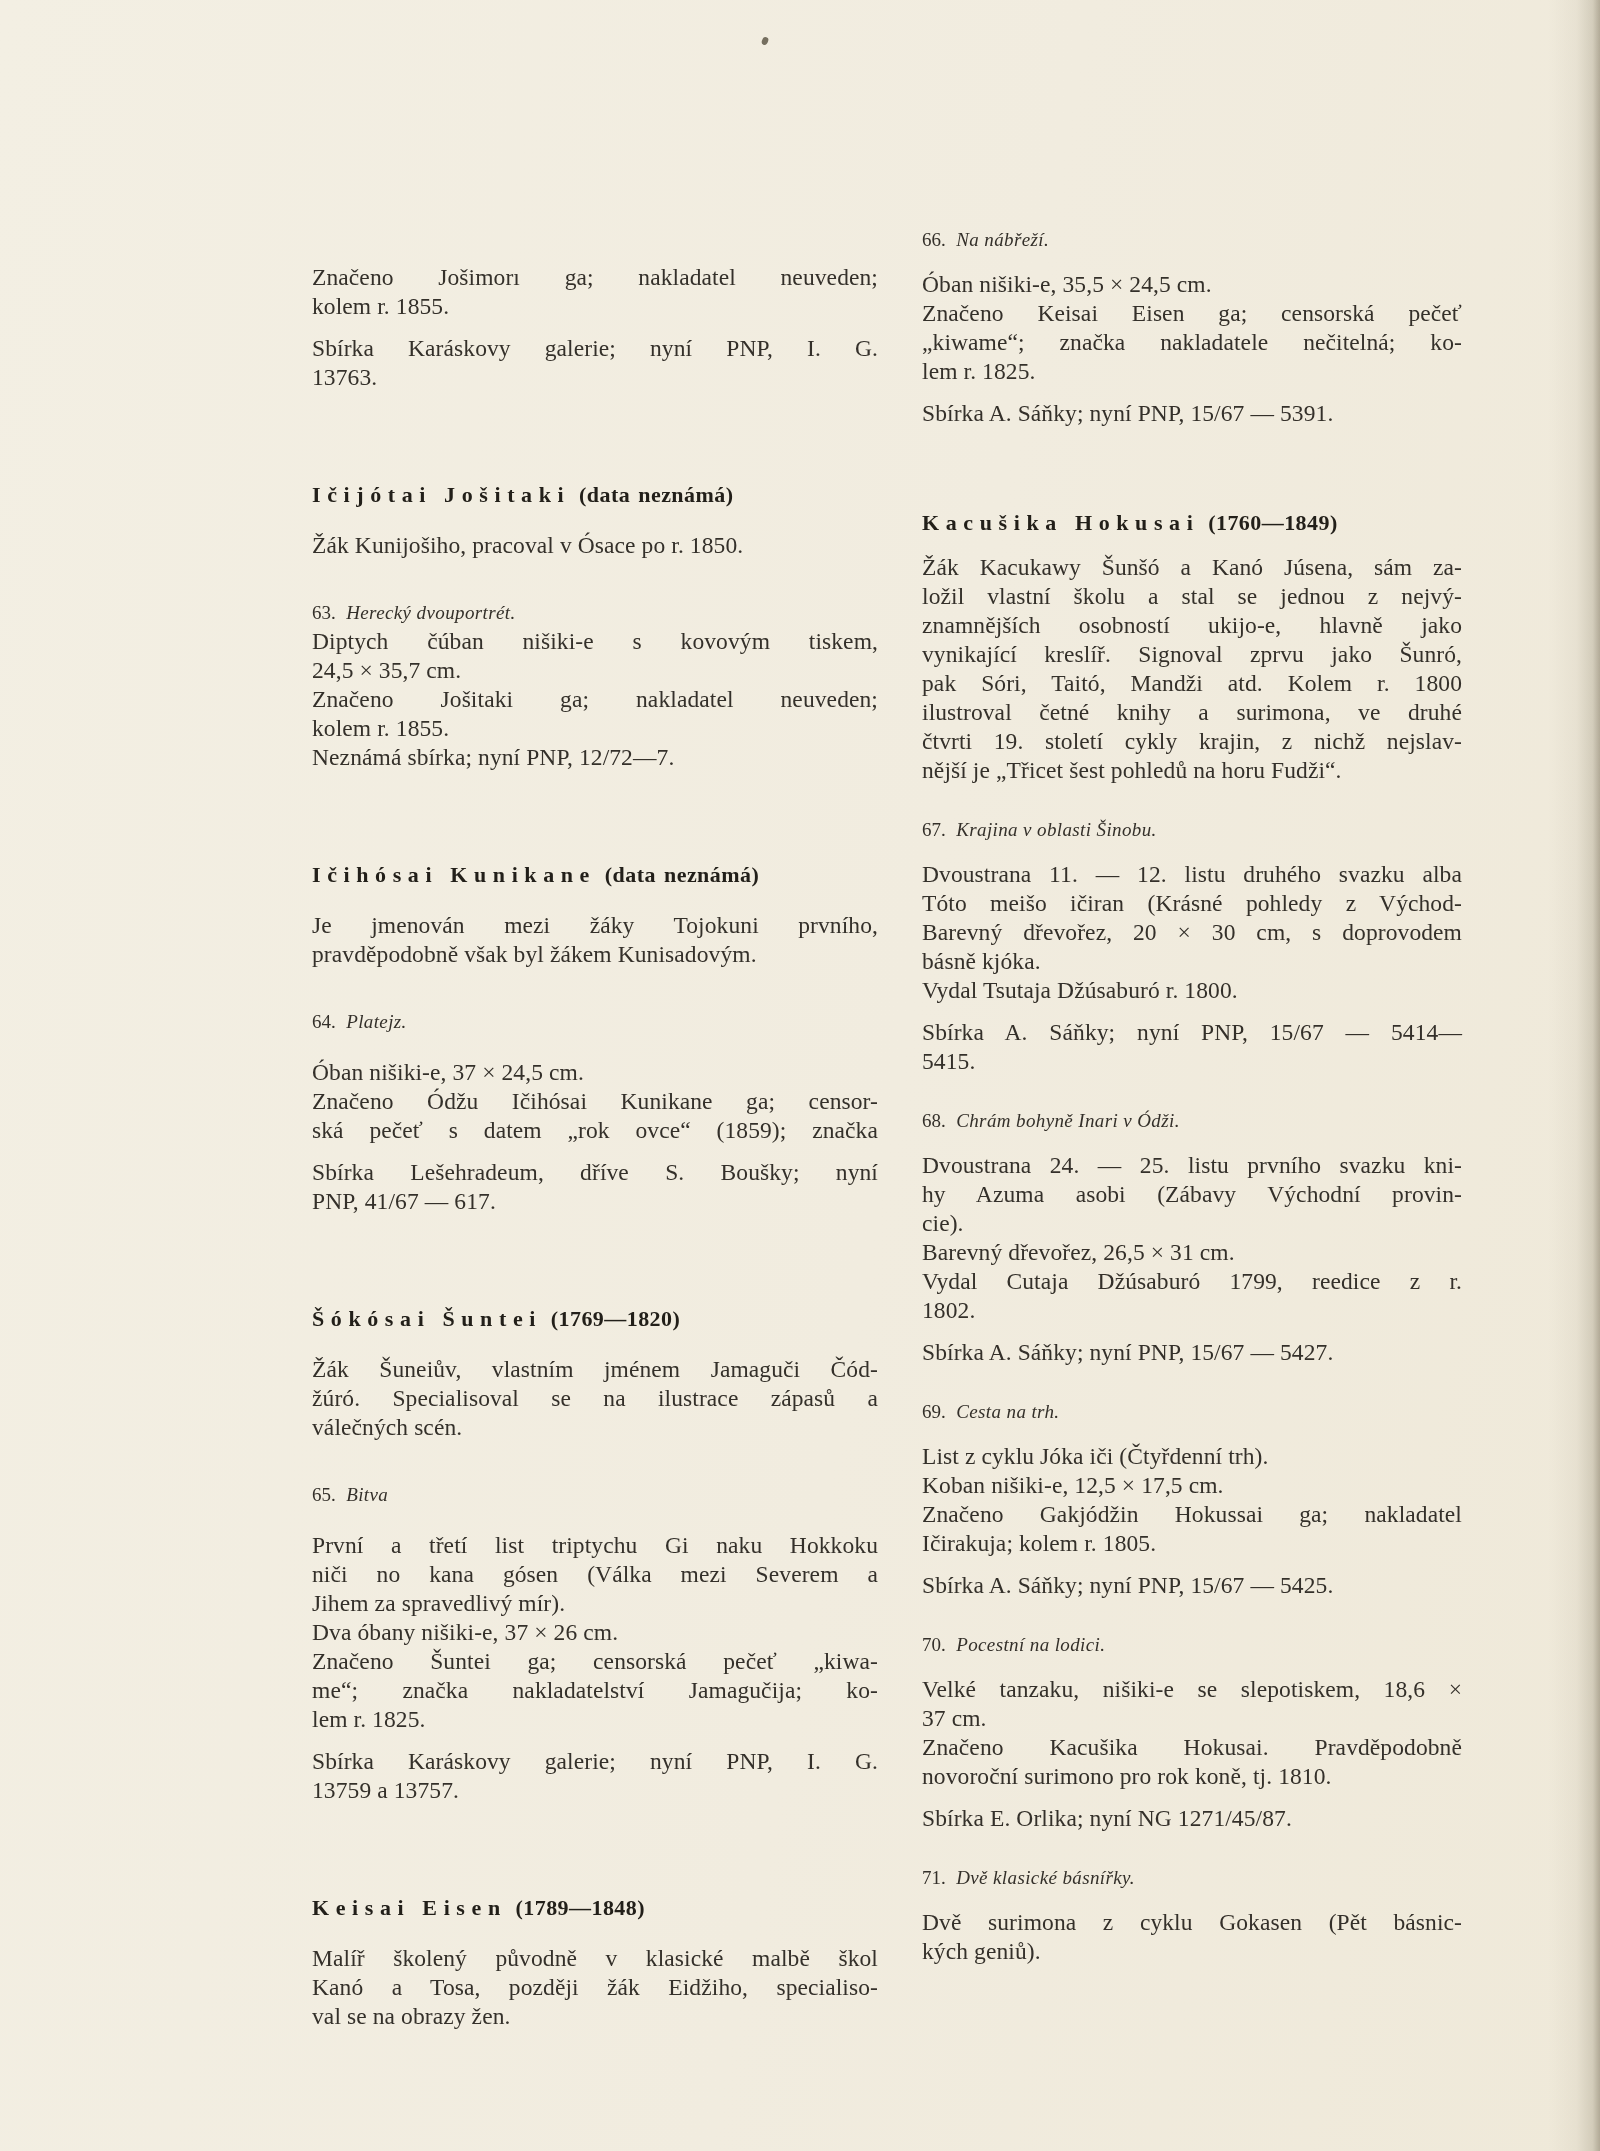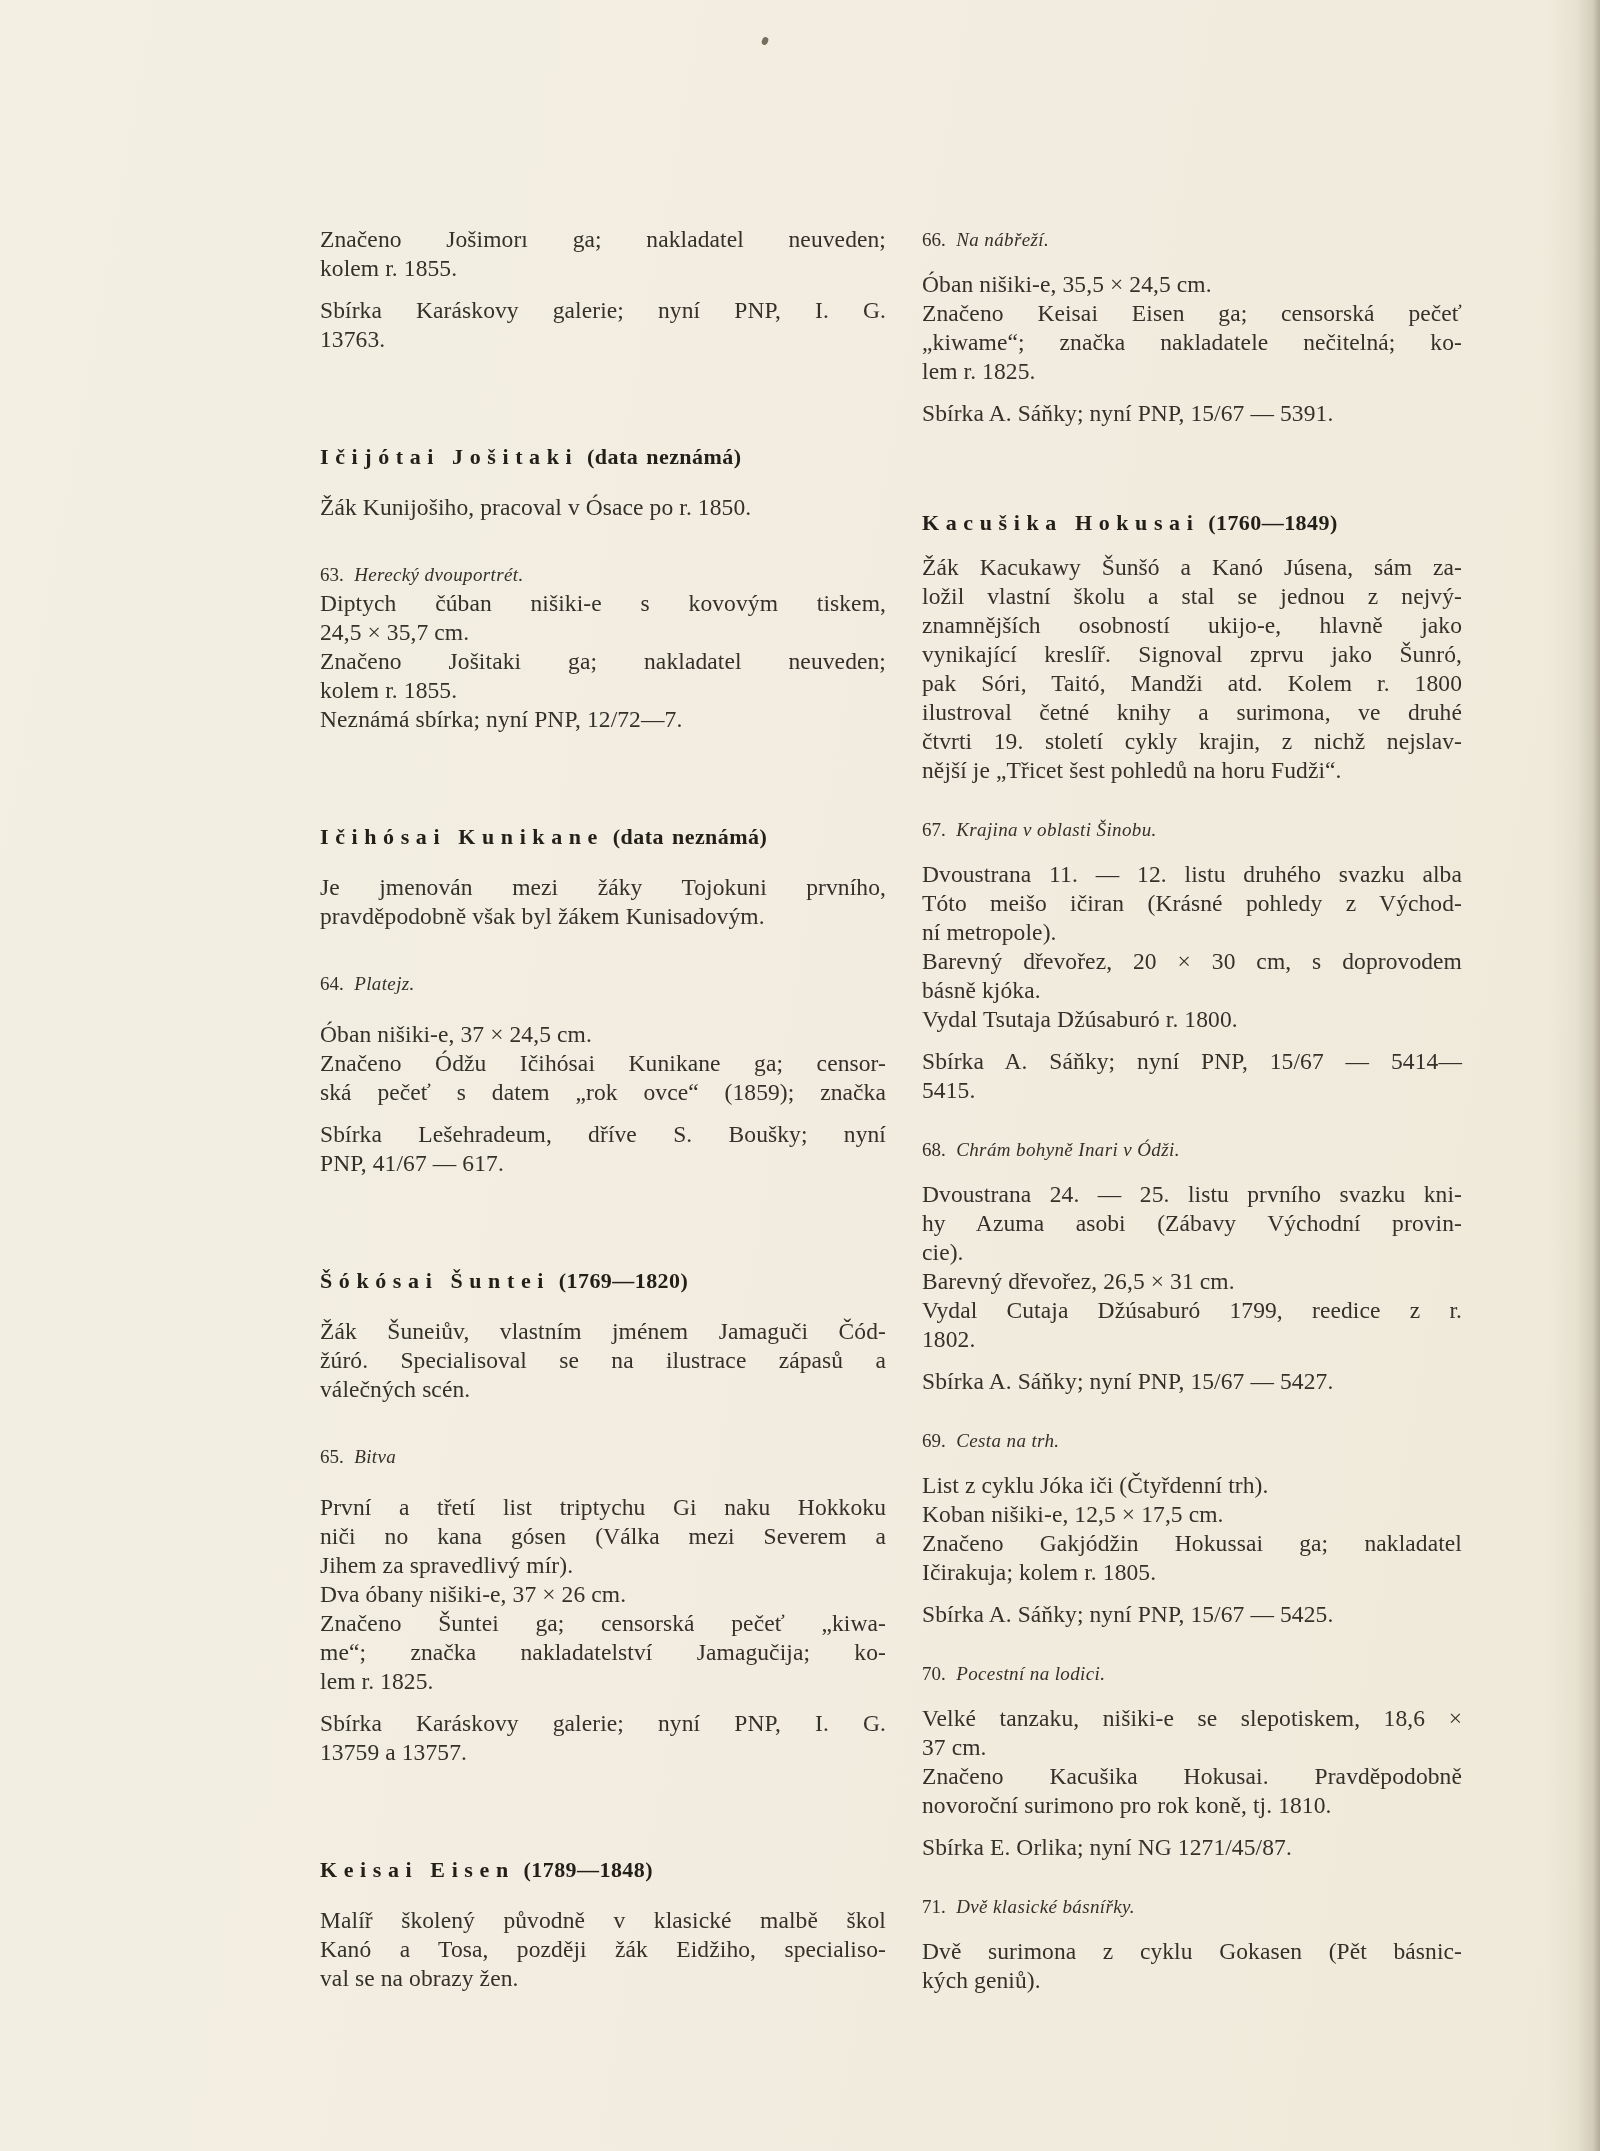--- a/index.html
+++ b/index.html
@@ -20,21 +20,21 @@
       rgba(110,100,74,0.22) 86%,
       rgba(92,82,58,0.42) 100%);
     pointer-events:none;
   }
   .speck {
     position:absolute; left:762px; top:37px; width:6px; height:8px;
     background:#564f3e; border-radius:55% 40% 60% 45%;
     transform:rotate(18deg); opacity:.8;
   }
   .col { position:absolute; top:225px; }
-  .col-left  { left:320px; width:566px; }
+  .col-left  { left:312px; width:566px;margin-top:38px; }
   .col-right { left:922px; width:540px; }
 
   .text-block { margin:0; }
   .line {
     font-size:23.5px; line-height:29px;
     text-align:justify; text-align-last:justify;
     letter-spacing:.1px;
   }
   .line.rag { text-align:left; text-align-last:left; }
 
@@ -146,21 +146,20 @@
         <div class="line">vynikající kreslíř. Signoval zprvu jako Šunró,</div>
         <div class="line">pak Sóri, Taitó, Mandži atd. Kolem r. 1800</div>
         <div class="line">ilustroval četné knihy a surimona, ve druhé</div>
         <div class="line">čtvrti 19. století cykly krajin, z nichž nejslav-</div>
         <div class="line rag">nější je „Třicet šest pohledů na horu Fudži“.</div>
       </div>
       <div class="item-title sp3"><span class="item-num">67.</span><span class="item-text">Krajina v oblasti Šinobu.</span></div>
       <div class="text-block sp2">
         <div class="line">Dvoustrana 11. — 12. listu druhého svazku alba</div>
         <div class="line">Tóto meišo ičiran (Krásné pohledy z Východ-</div>
-        <div class="line rag">ní metropole).</div>
         <div class="line">Barevný dřevořez, 20 × 30 cm, s doprovodem</div>
         <div class="line rag">básně kjóka.</div>
         <div class="line rag">Vydal Tsutaja Džúsaburó r. 1800.</div>
       </div>
       <div class="text-block sp1">
         <div class="line">Sbírka A. Sáňky; nyní PNP, 15/67 — 5414—</div>
         <div class="line rag">5415.</div>
       </div>
       <div class="item-title sp3"><span class="item-num">68.</span><span class="item-text">Chrám bohyně Inari v Ódži.</span></div>
       <div class="text-block sp2">

